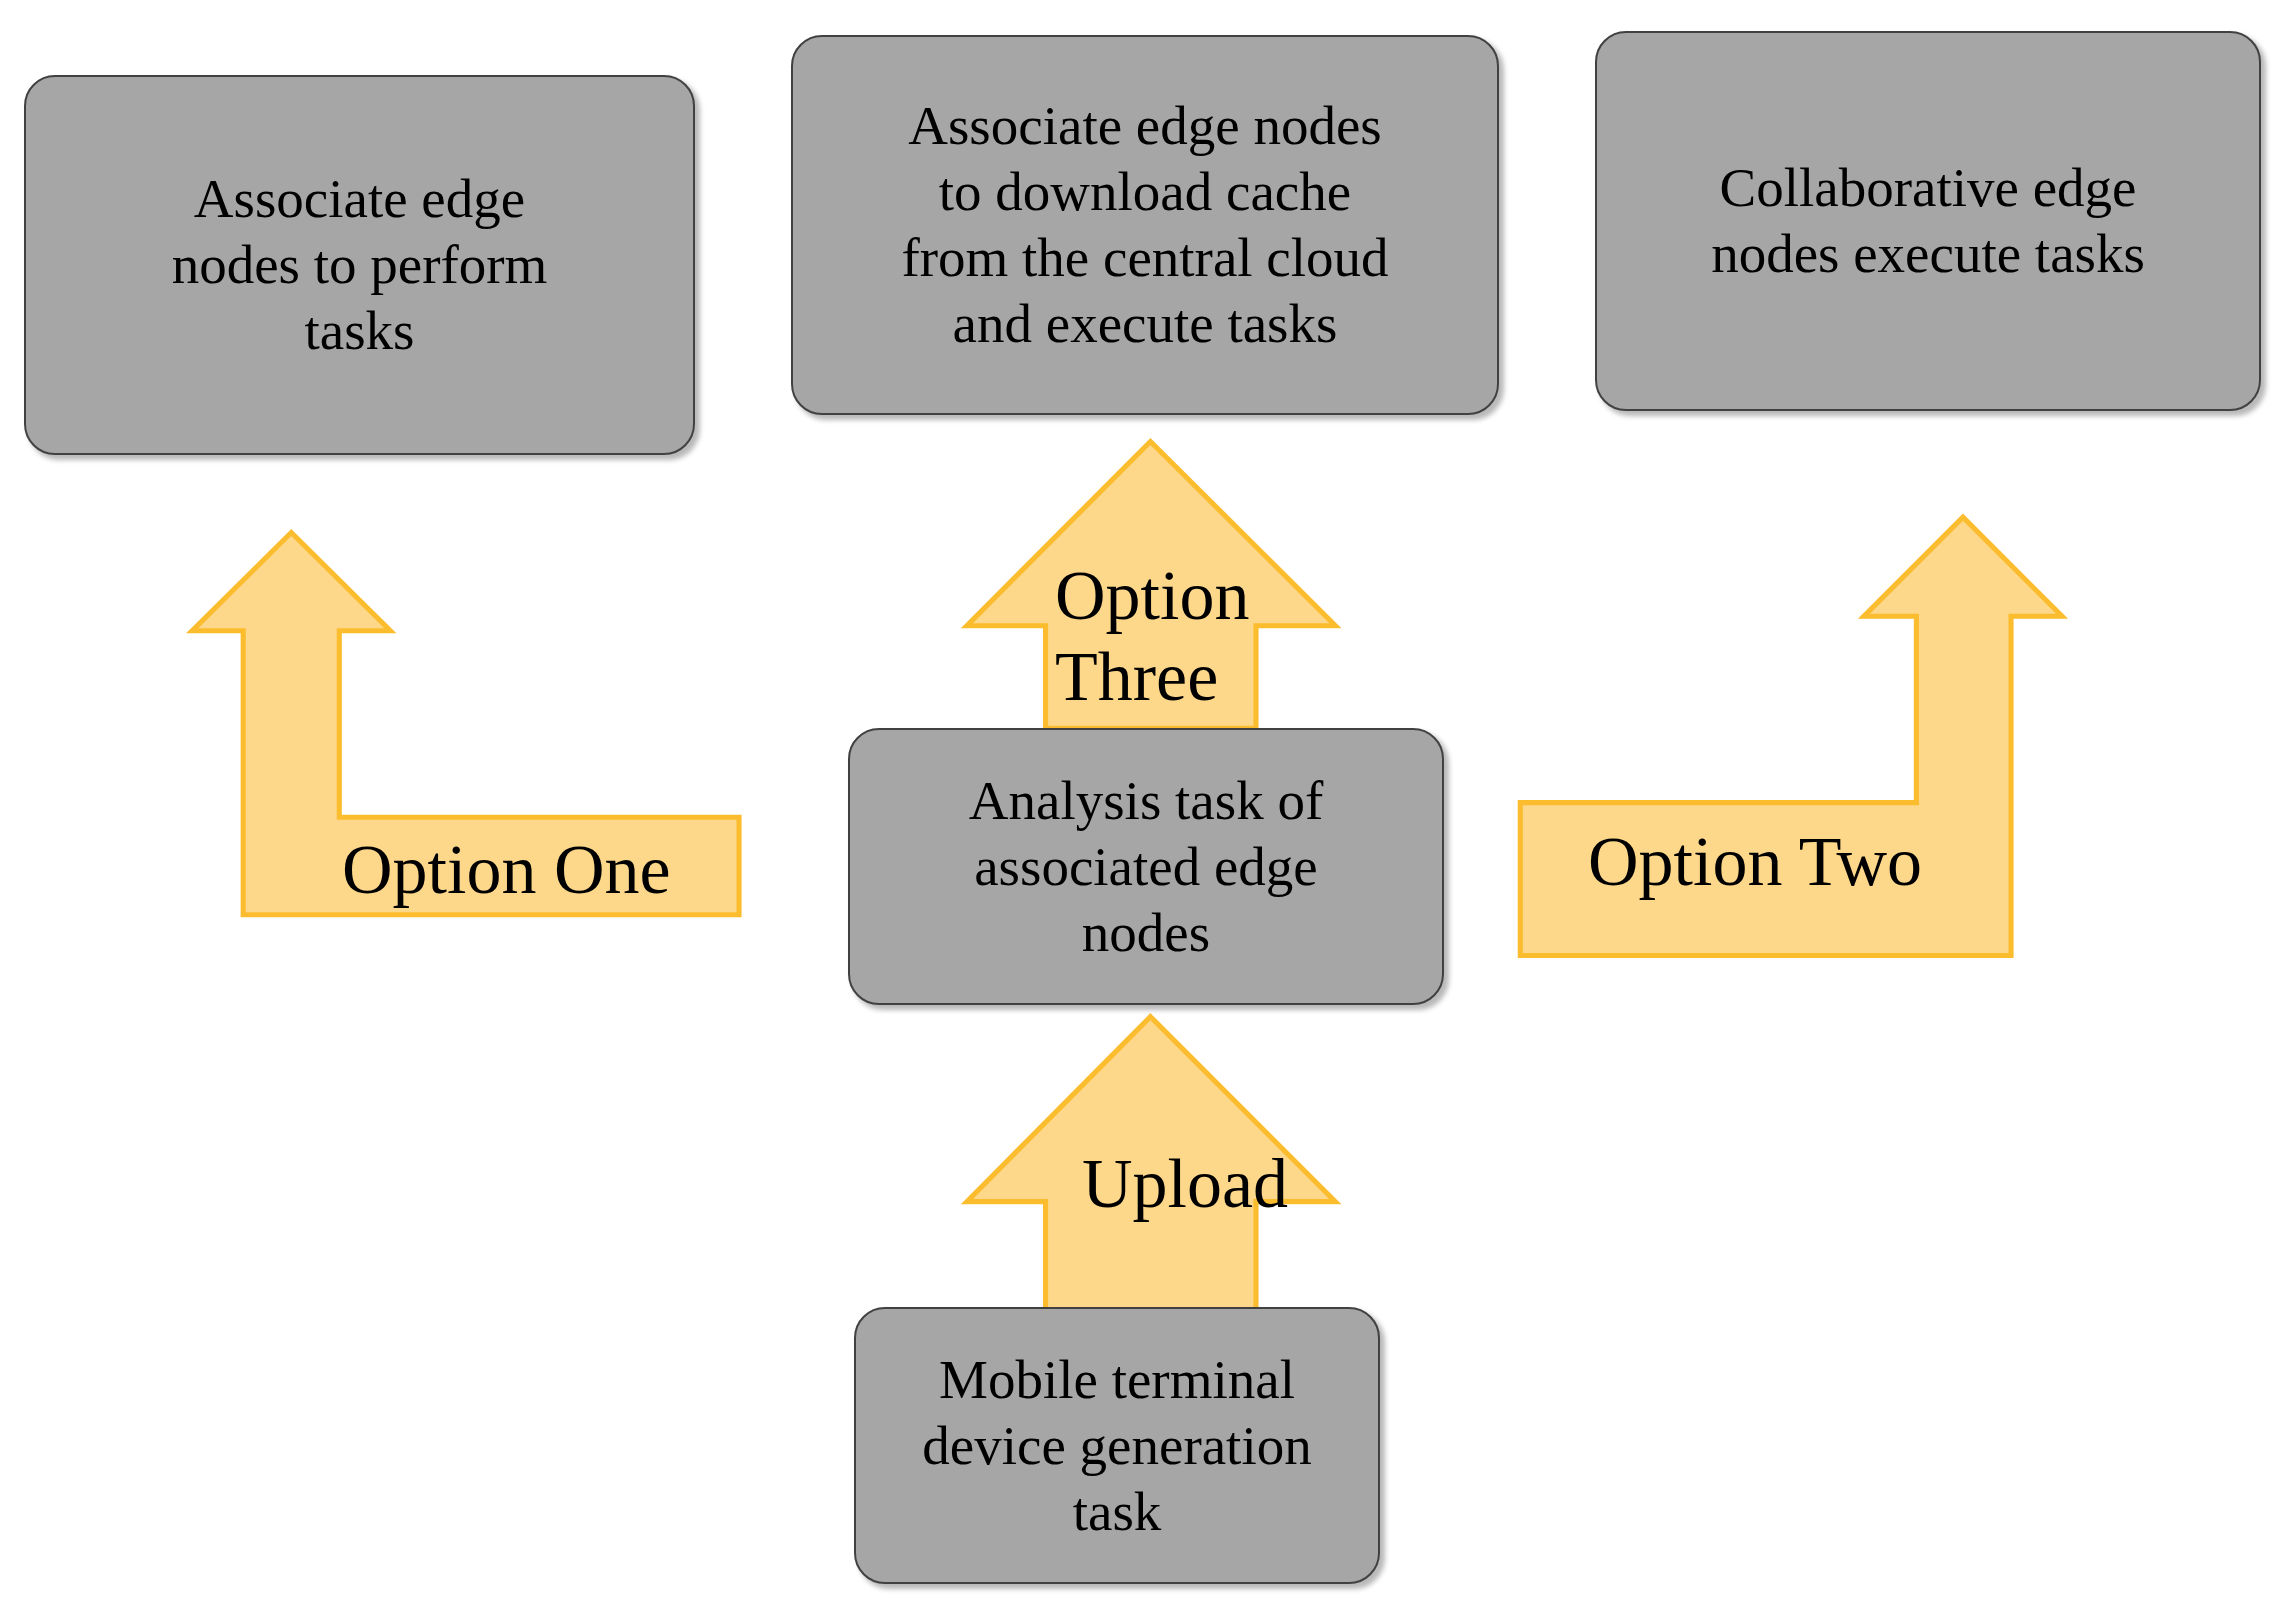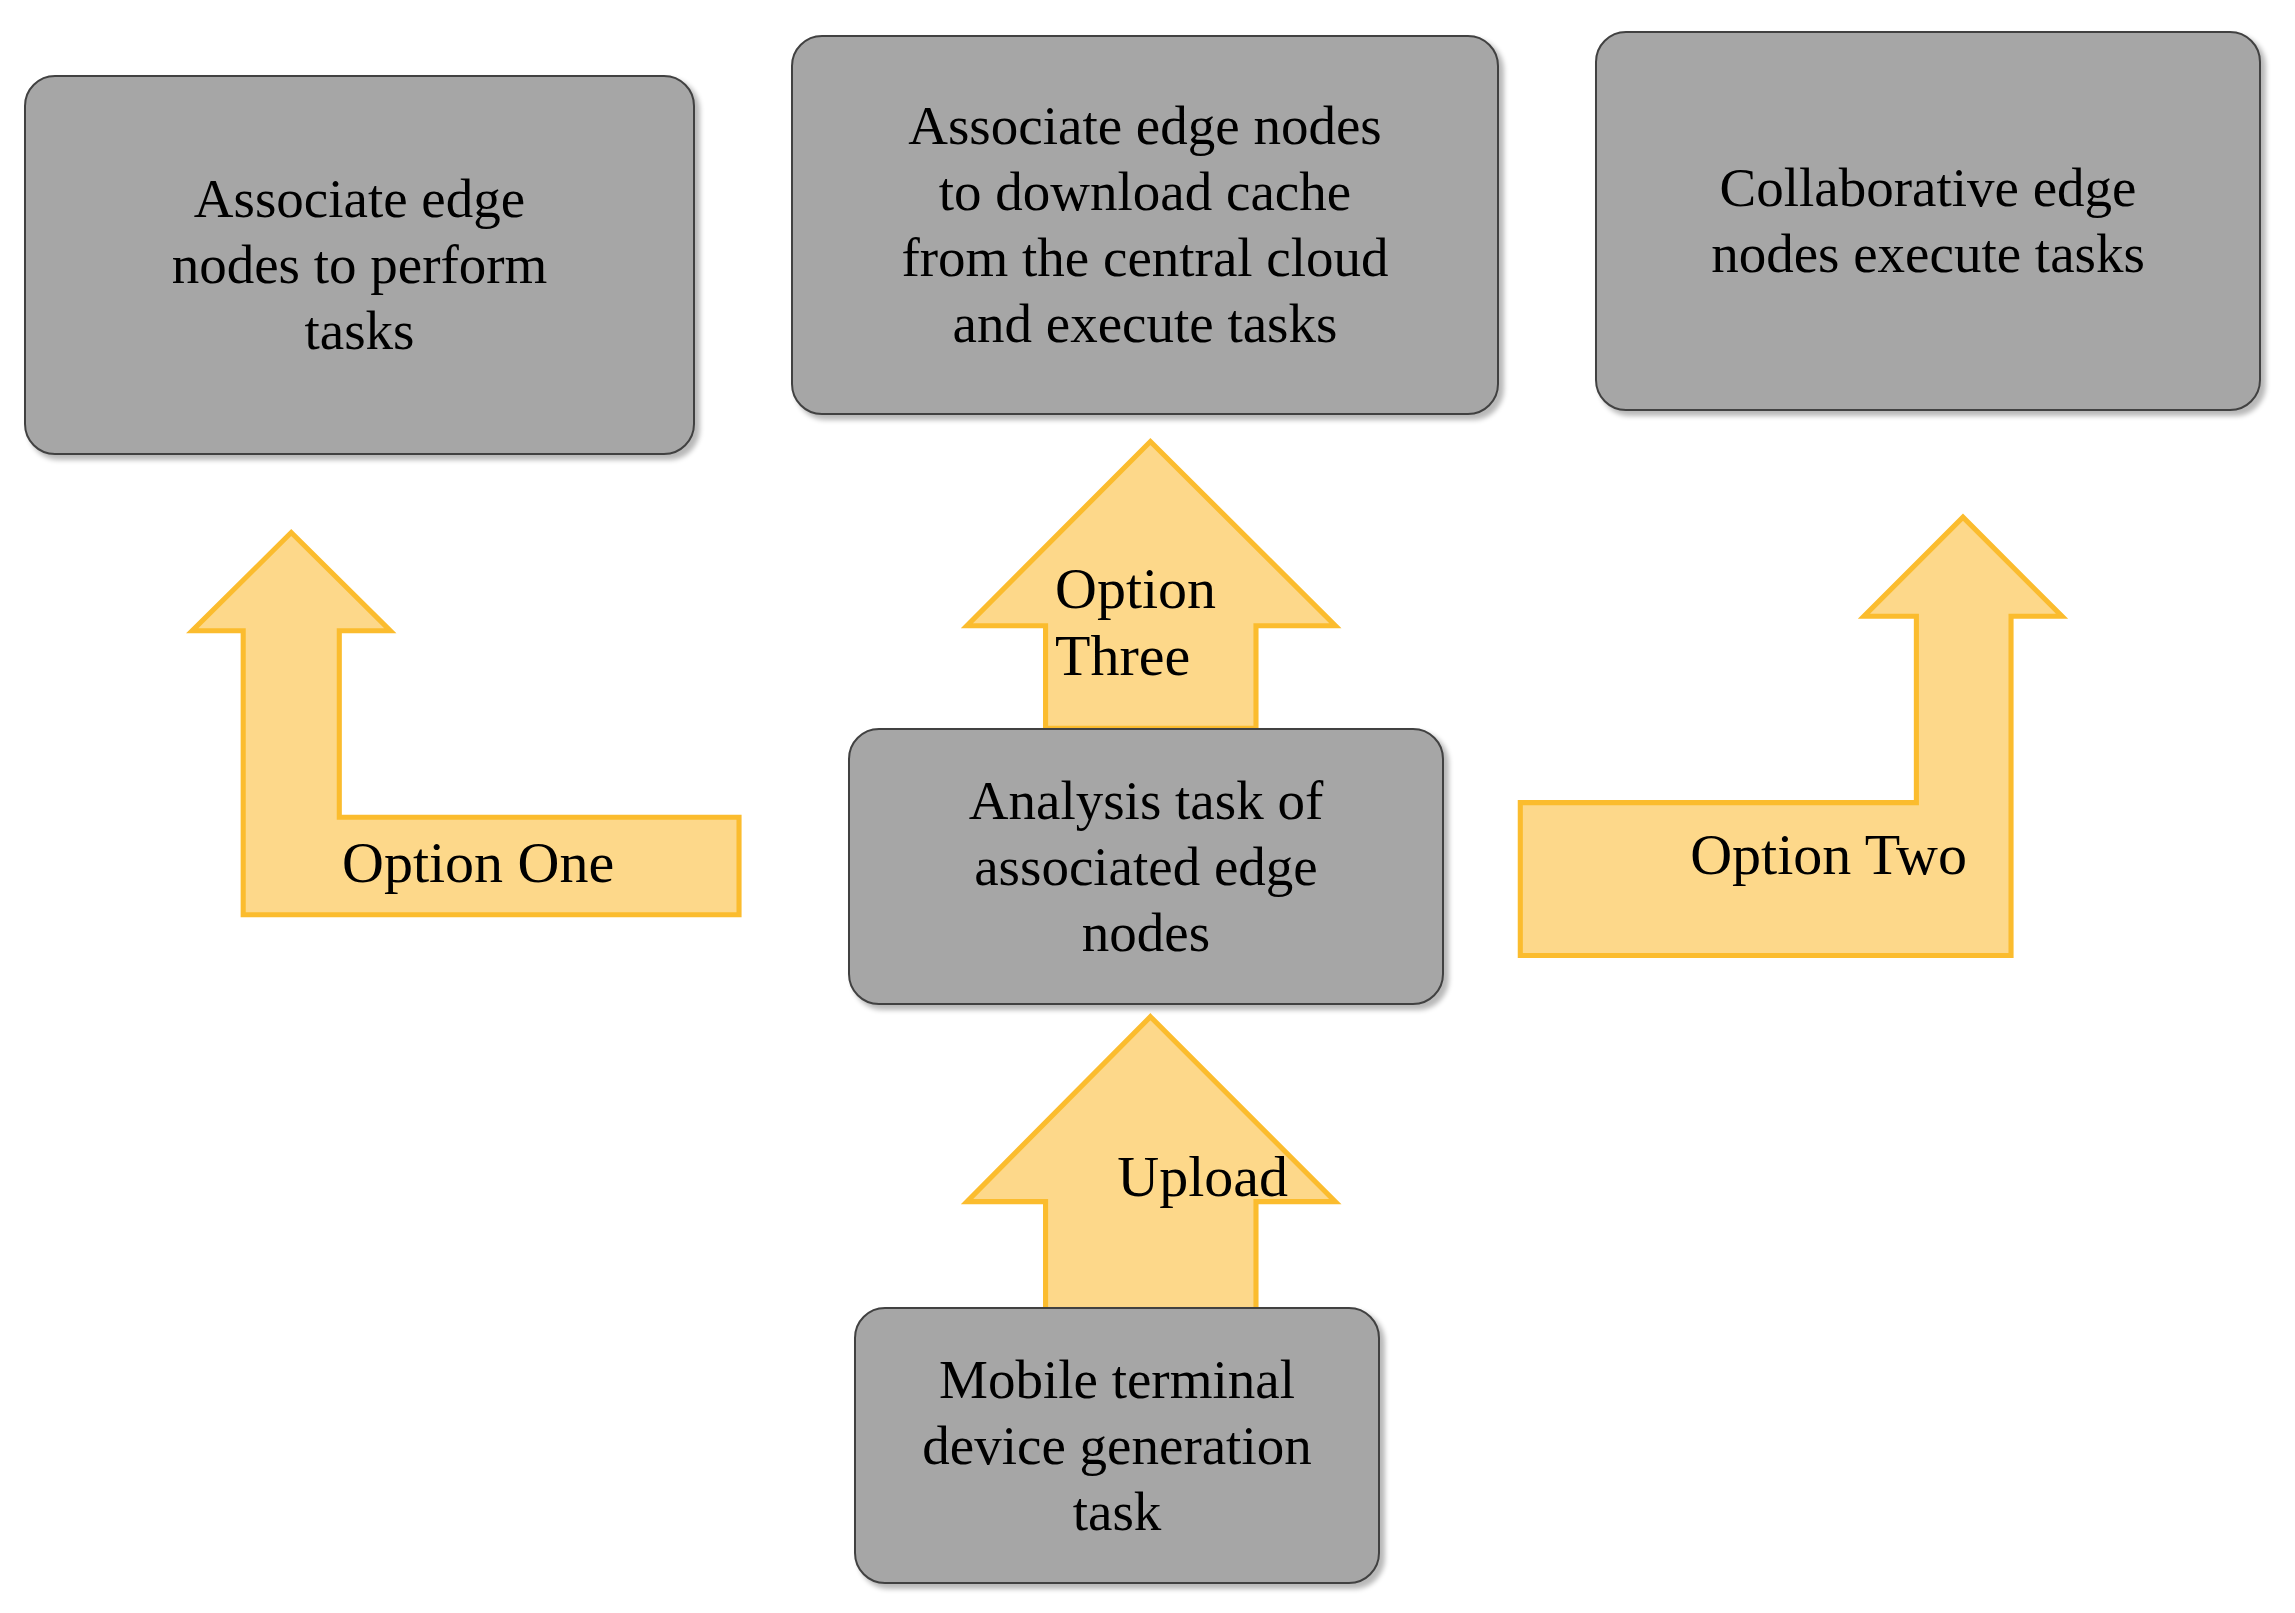--- a/index.html
+++ b/index.html
@@ -37,21 +37,21 @@
     text-align: center;
     font-size: 55px;
     line-height: 1.20;
     font-family: "Liberation Serif", "DejaVu Serif", serif;
     padding: 0 16px;
     white-space: pre-line;
   }
   .arrow-label {
     position: absolute;
     color: #000000;
-    font-size: 58px;
+    font-size: 70px;
     line-height: 1.16;
     font-family: "Liberation Serif", "DejaVu Serif", serif;
     white-space: pre-line;
     pointer-events: none;
   }
 </style>
 </head>
 <body>
 
 <svg id="canvas" viewBox="0 0 3152 2216" xmlns="http://www.w3.org/2000/svg" aria-hidden="true">
@@ -98,16 +98,16 @@
   <div class="node-label">Mobile terminal
 device generation
 task</div>
 </div>
 
 <div class="arrow-label" style="left:342px; top:829px; width:379px; text-align:left;">Option One</div>
 
 <div class="arrow-label" style="left:1055px; top:555px; width:218px; text-align:left;">Option
 Three</div>
 
-<div class="arrow-label" style="left:1588px; top:821px; width:379px; text-align:right;">Option Two</div>
+<div class="arrow-label" style="left:1588px; top:821px; width:379px; text-align:left;">Option Two</div>
 
 <div class="arrow-label" style="left:1055px; top:1143px; width:233px; text-align:right;">Upload</div>
 
 
 </body></html>

